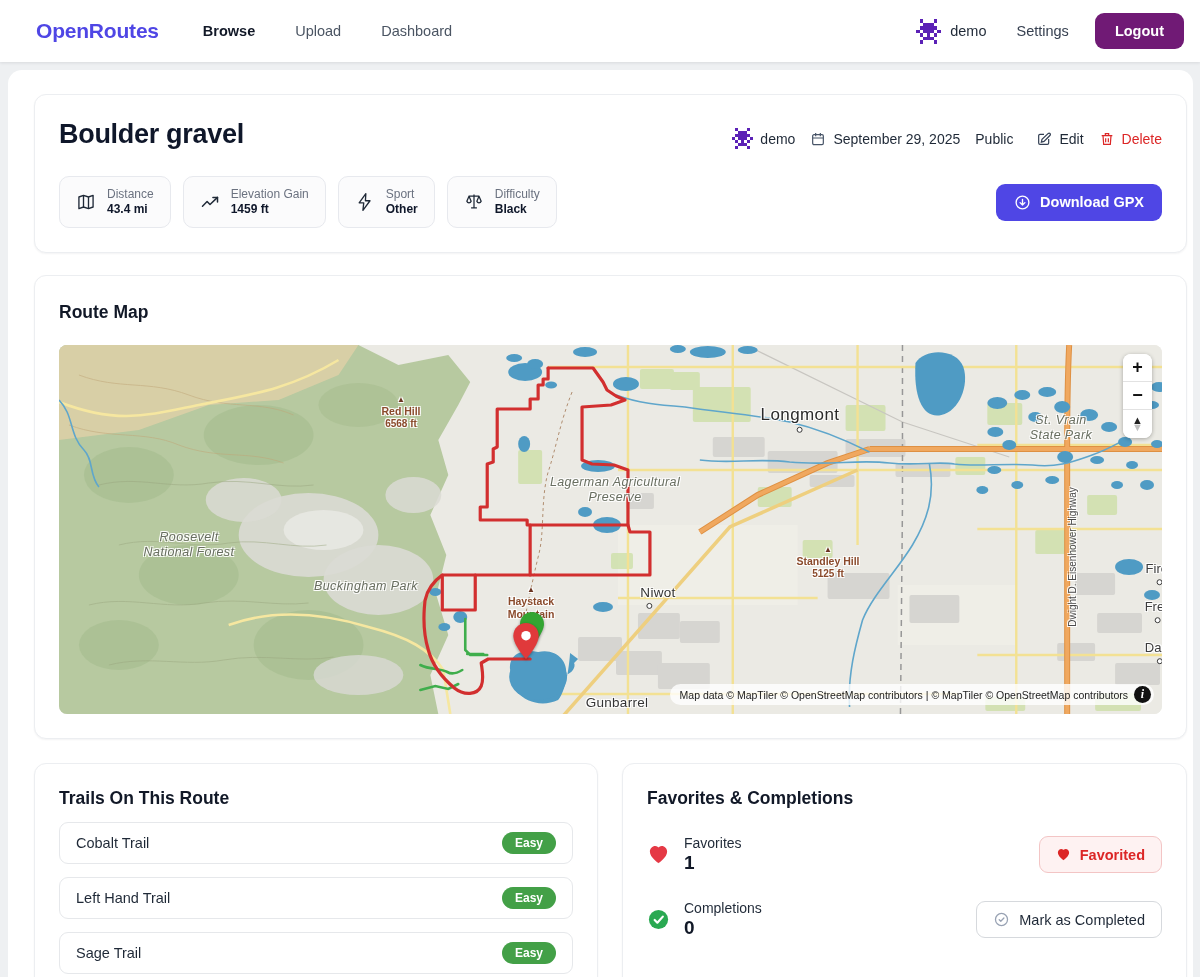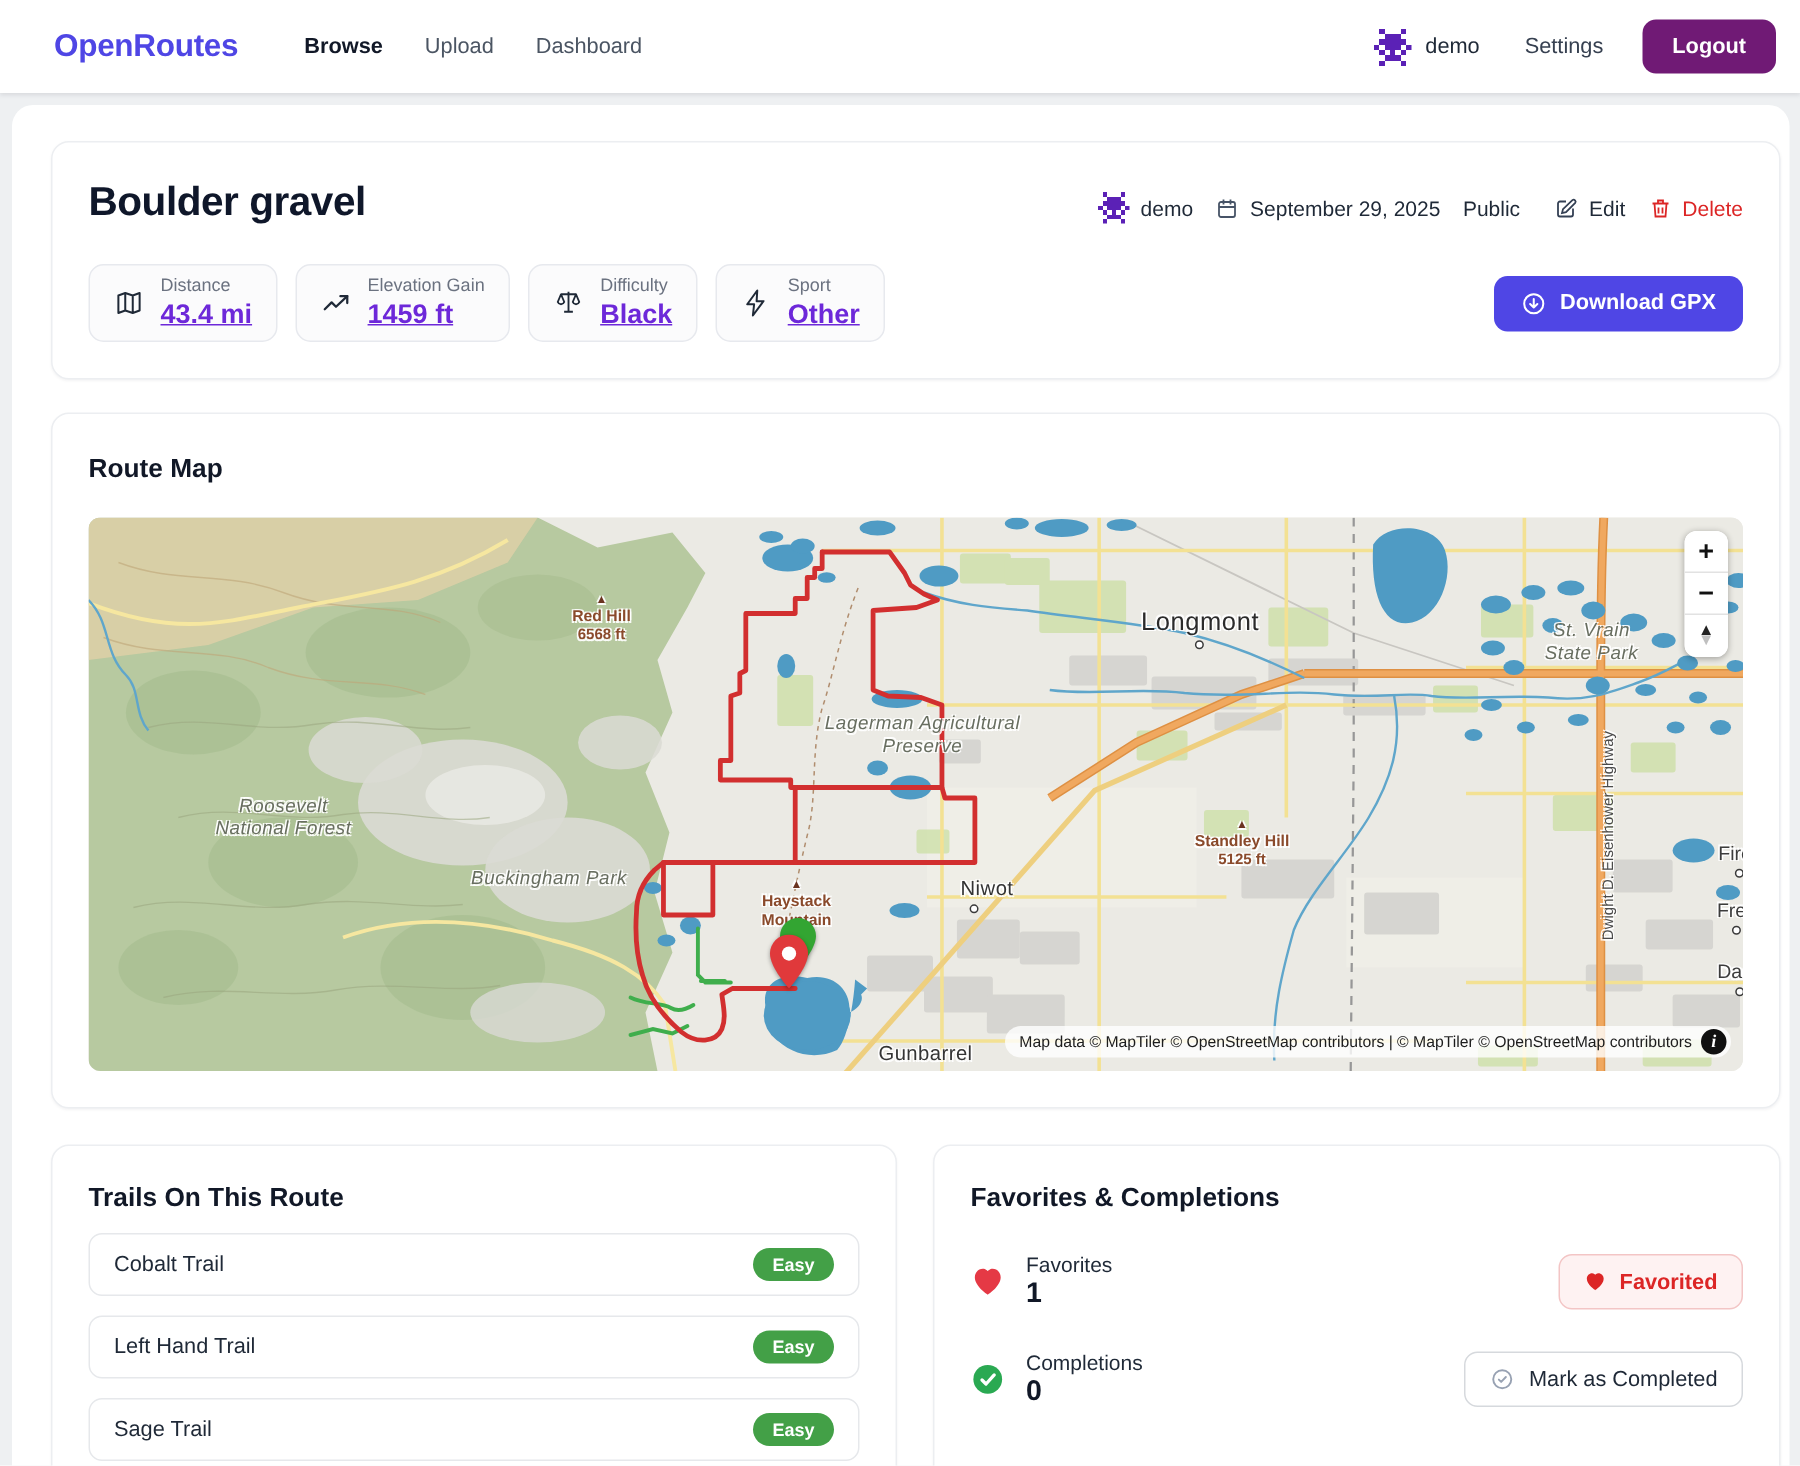--- a/index.html
+++ b/index.html
@@ -11,21 +11,21 @@
   }
   
   .app-header {
     position: relative; z-index: 5;
     height: 62px; background: #fff;
     display: flex; align-items: center;
     padding: 0 16px 0 36px;
     box-shadow: 0 1px 3px rgba(16,24,40,.10);
   }
   .logo { font-size: 21px; font-weight: 800; color: #4f46e5; letter-spacing: -.2px; cursor: pointer; margin-right: 44px; }
-  .main-nav { display: flex; gap: 28px; }
+  .main-nav { display: flex; gap: 40px; }
   .nav-link { font-size: 14.5px; color: #4b5563; cursor: pointer; text-decoration: none; }
   .nav-link.active { color: #111827; font-weight: 600; }
   .spacer { flex: 1; }
   .user-chip { display: flex; align-items: center; gap: 9px; font-size: 14.5px; color: #1f2937; cursor: pointer; }
   .settings-link { margin-left: 30px; font-size: 14.5px; color: #374151; cursor: pointer; }
   .logout-btn {
     margin-left: 26px; background: #701a75; color: #fff; border: none;
     font-family: inherit; font-size: 14.5px; font-weight: 600;
     padding: 10px 20px; border-radius: 9px; cursor: pointer;
   }
@@ -48,21 +48,21 @@
   .meta-action { cursor: pointer; }
   .meta-delete { color: #dc2626; }
   .stats-row { display: flex; align-items: center; margin-top: 26px; }
   .stat-chip {
     display: flex; align-items: center; gap: 11px;
     border: 1px solid #e7e9ee; background: #fbfbfc; border-radius: 10px;
     padding: 8px 16px; margin-right: 12px; height: 52px;
   }
   .stat-chip .ic { color: #1f2937; display: flex; }
   .stat-label { font-size: 12px; color: #6b7280; line-height: 1.25; }
-  .stat-value { font-size: 18px; font-weight: 700; color: #6d28d9; line-height: 1.25; text-decoration: underline; }
+  .stat-value { font-size: 12px; font-weight: 700; color: #0f172a; line-height: 1.25; }
   .gpx-btn {
     margin-left: auto; display: flex; align-items: center; gap: 9px;
     background: #4f46e5; color: #fff; border: none; cursor: pointer;
     font-family: inherit; font-size: 14.5px; font-weight: 600;
     padding: 9px 18px; border-radius: 9px; height: 37px;
   }
   
   .map-card { margin-top: 22px; padding-top: 26px; }
   .section-title { font-size: 17.5px; font-weight: 700; color: #111827; }
   .map-viewport {
@@ -249,38 +249,38 @@
               <path d="M15.5 6.5H21v5.5"></path>
           </svg>
         </span>
         <span>
             <div class="stat-label">Elevation Gain</div>
         <div class="stat-value">1459 ft</div>
           </span>
       </div>
       <div class="stat-chip">
         <span class="ic">
+          <svg width="20" height="20" viewBox="0 0 24 24" fill="none" stroke="currentColor" stroke-width="1.6" stroke-linejoin="round">
+            <path d="M13 2 5 13h5.5L9.5 22 18 10.5h-5.5L13 2z"></path>
+          </svg>
+        </span>
+        <span>
+            <div class="stat-label">Sport</div>
+        <div class="stat-value">Other</div>
+          </span>
+      </div>
+      <div class="stat-chip">
+        <span class="ic">
           <svg width="20" height="20" viewBox="0 0 24 24" fill="none" stroke="currentColor" stroke-width="1.5" stroke-linejoin="round">
             <path d="M12 3v16M8.5 19h7M6 5h12M6 5l-2.6 6.2a2.8 2.8 0 0 0 5.2 0L6 5zM18 5l-2.6 6.2a2.8 2.8 0 0 0 5.2 0L18 5z"></path>
           </svg>
         </span>
         <span>
             <div class="stat-label">Difficulty</div>
         <div class="stat-value">Black</div>
-          </span>
-      </div>
-      <div class="stat-chip">
-        <span class="ic">
-          <svg width="20" height="20" viewBox="0 0 24 24" fill="none" stroke="currentColor" stroke-width="1.6" stroke-linejoin="round">
-            <path d="M13 2 5 13h5.5L9.5 22 18 10.5h-5.5L13 2z"></path>
-          </svg>
-        </span>
-        <span>
-            <div class="stat-label">Sport</div>
-        <div class="stat-value">Other</div>
           </span>
       </div>
       <button class="gpx-btn">
         <svg width="17" height="17" viewBox="0 0 24 24" fill="none" stroke="#fff" stroke-width="1.9" stroke-linecap="round" stroke-linejoin="round">
           <circle cx="12" cy="12" r="9"></circle>
             <path d="M12 7.5v8M8.6 12.2l3.4 3.3 3.4-3.3"></path>
         </svg>
         <span>Download GPX</span>
       </button>
     </div>

